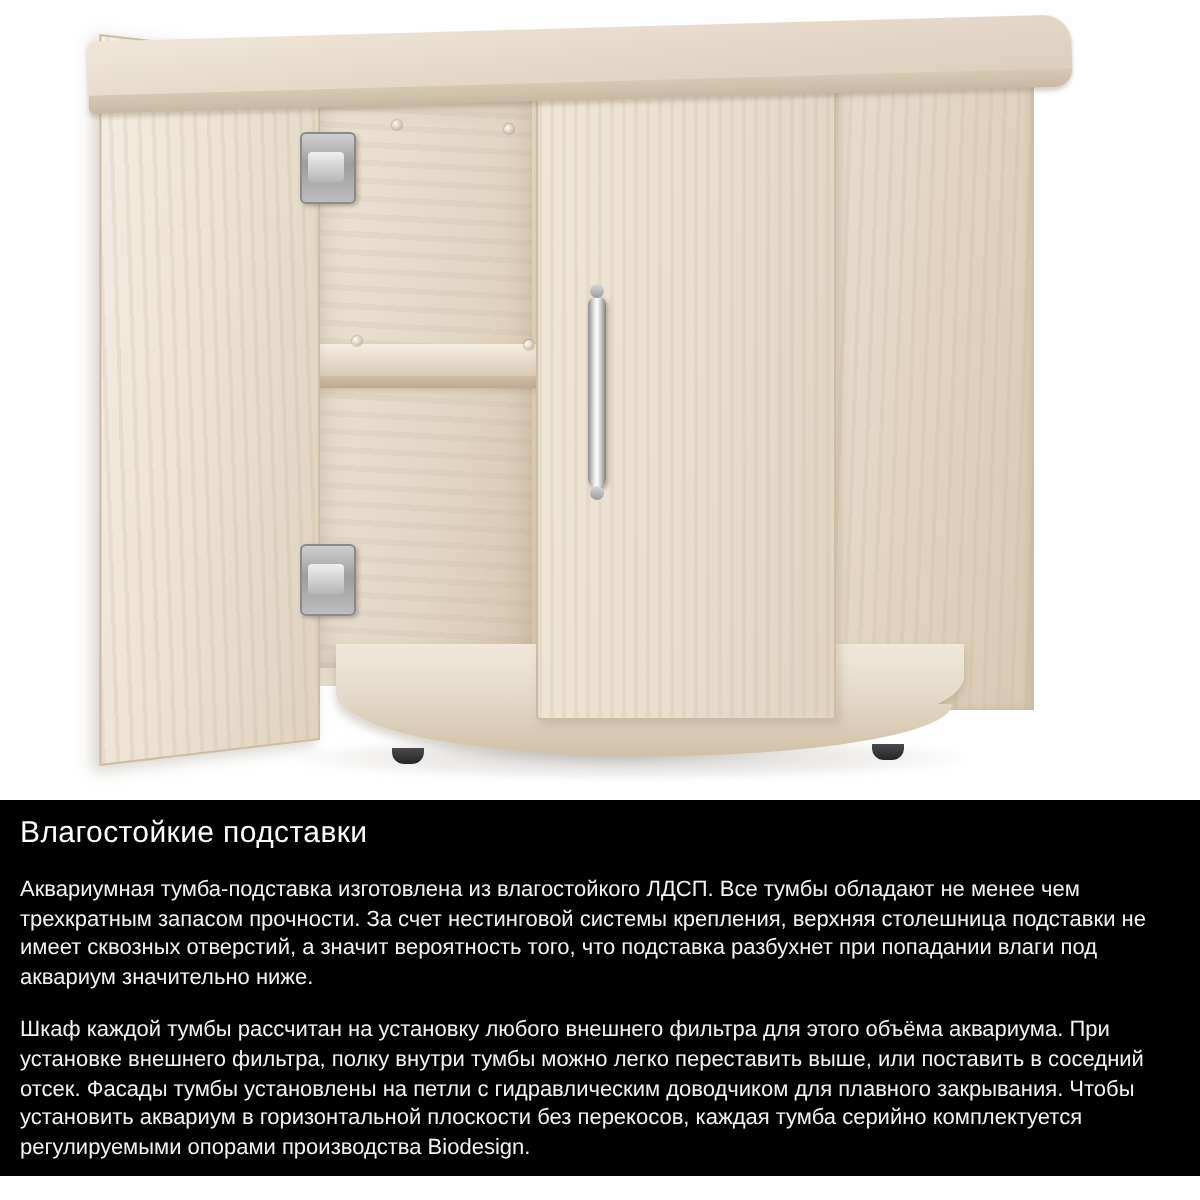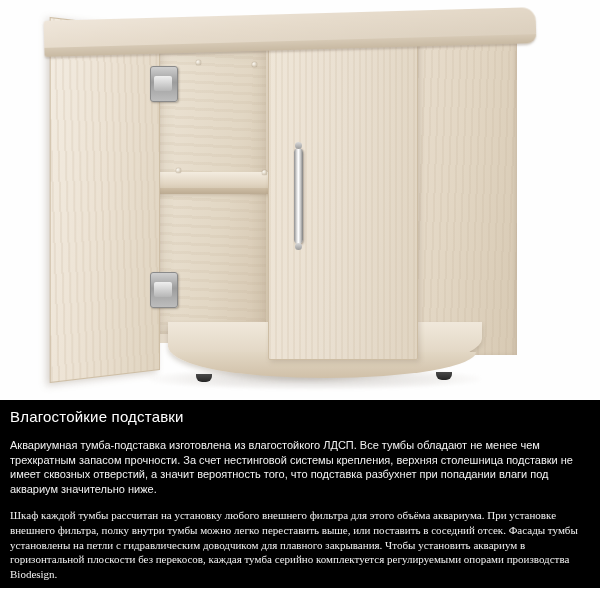--- a/index.html
+++ b/index.html
@@ -245,21 +245,21 @@
     font-weight: normal;
     line-height: 18px;
     letter-spacing: 0.2px;
   }
   .caption p {
     margin: 12px 0 11px 0;
     font-size: 11px;
     line-height: 14.6px;
     color: #f2f2f2;
   }
-  .caption p:last-child { margin-bottom: 0; font-family: Liberation Serif, serif; }
+  .caption p:last-child { margin-bottom: 0; }
 </style>
 </head>
 <body>
 
 <div class="page">
 
   <div class="photo">
 
     <div class="floor-shadow"></div>
 

